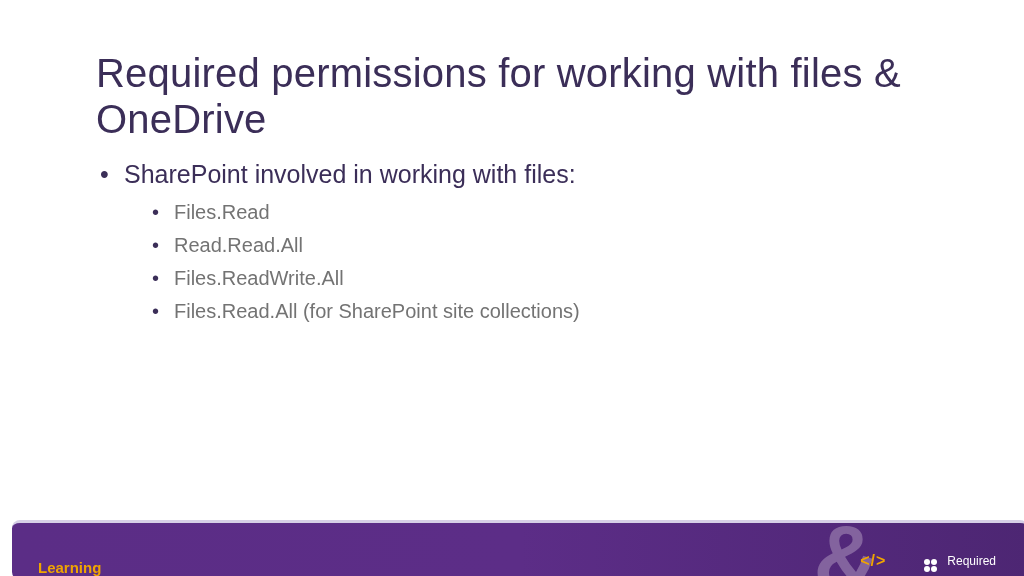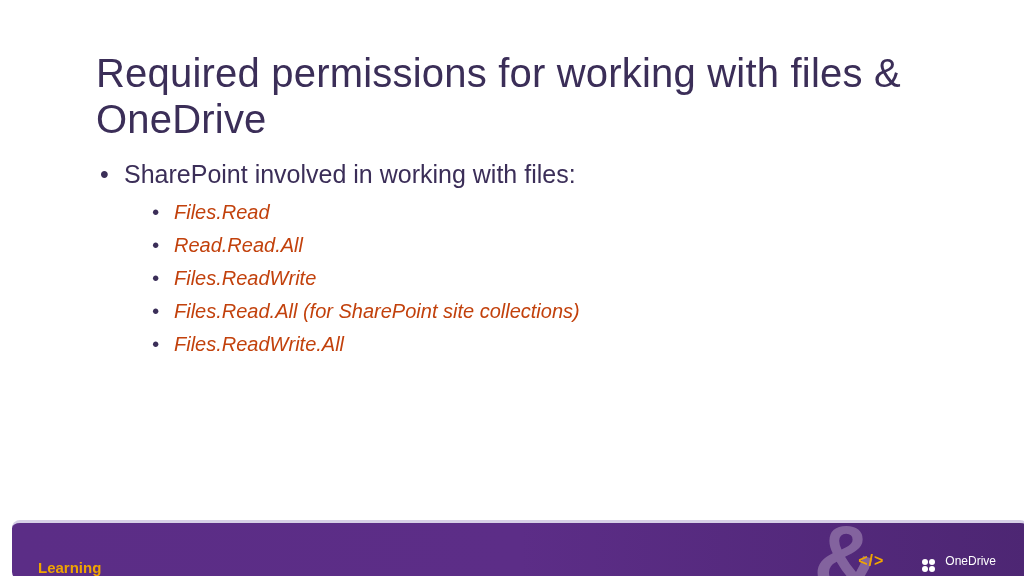--- a/index.html
+++ b/index.html
@@ -43,23 +43,22 @@
     ul.sub {
       list-style: none;
       margin-top: 6px;
       margin-left: 28px;
     }
     ul.sub > li {
       position: relative;
       padding-left: 18px;
       font-size: 20px;
       font-weight: 400;
-      color: #c2410c;
+      color: #737373;
       line-height: 1.45;
-      font-style: italic;
     }
     ul.sub > li::before {
       content: "•";
       position: absolute;
       left: 0;
       top: 0;
       color: #3b2e58;
       font-size: 20px;
     }
     .footer {
@@ -126,37 +125,36 @@
 
 <div class="slide">
   <h1 class="title">Required permissions for working with files &amp; OneDrive</h1>
 
   <ul class="top">
     <li>
       <span>SharePoint involved in working with files:</span>
       <ul class="sub">
         <li><span>Files.Read</span></li>
         <li><span>Read.Read.All</span></li>
-        <li><span>Files.ReadWrite</span></li>
+        <li><span>Files.ReadWrite.All</span></li>
         <li><span>Files.Read.All (for SharePoint site collections)</span></li>
-        <li><span>Files.ReadWrite.All</span></li>
       </ul>
     </li>
   </ul>
 </div>
 
 <div class="amp">&amp;</div>
 
 <div class="footer">
   <div class="footer-left">Learning</div>
   <div class="footer-right">
     <span class="code-icon">&lt;/&gt;</span>
     <span class="ms">
       <span class="ms-grid">
         <span></span>
           <span></span>
           <span></span>
           <span></span>
       </span>
-      <span>OneDrive</span>
+      <span>Required</span>
     </span>
   </div>
 </div>
 
 </body></html>

